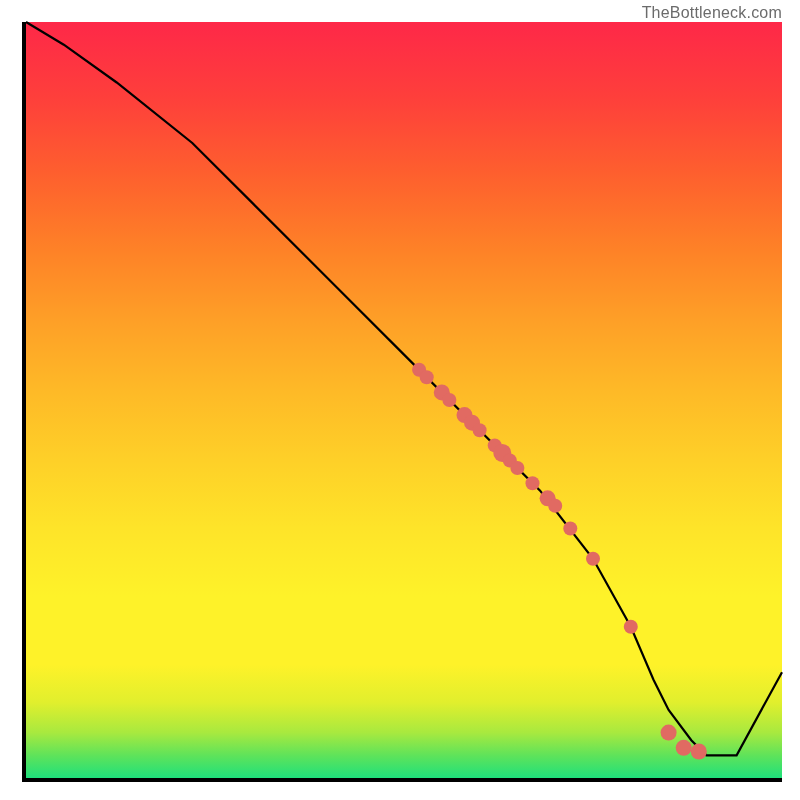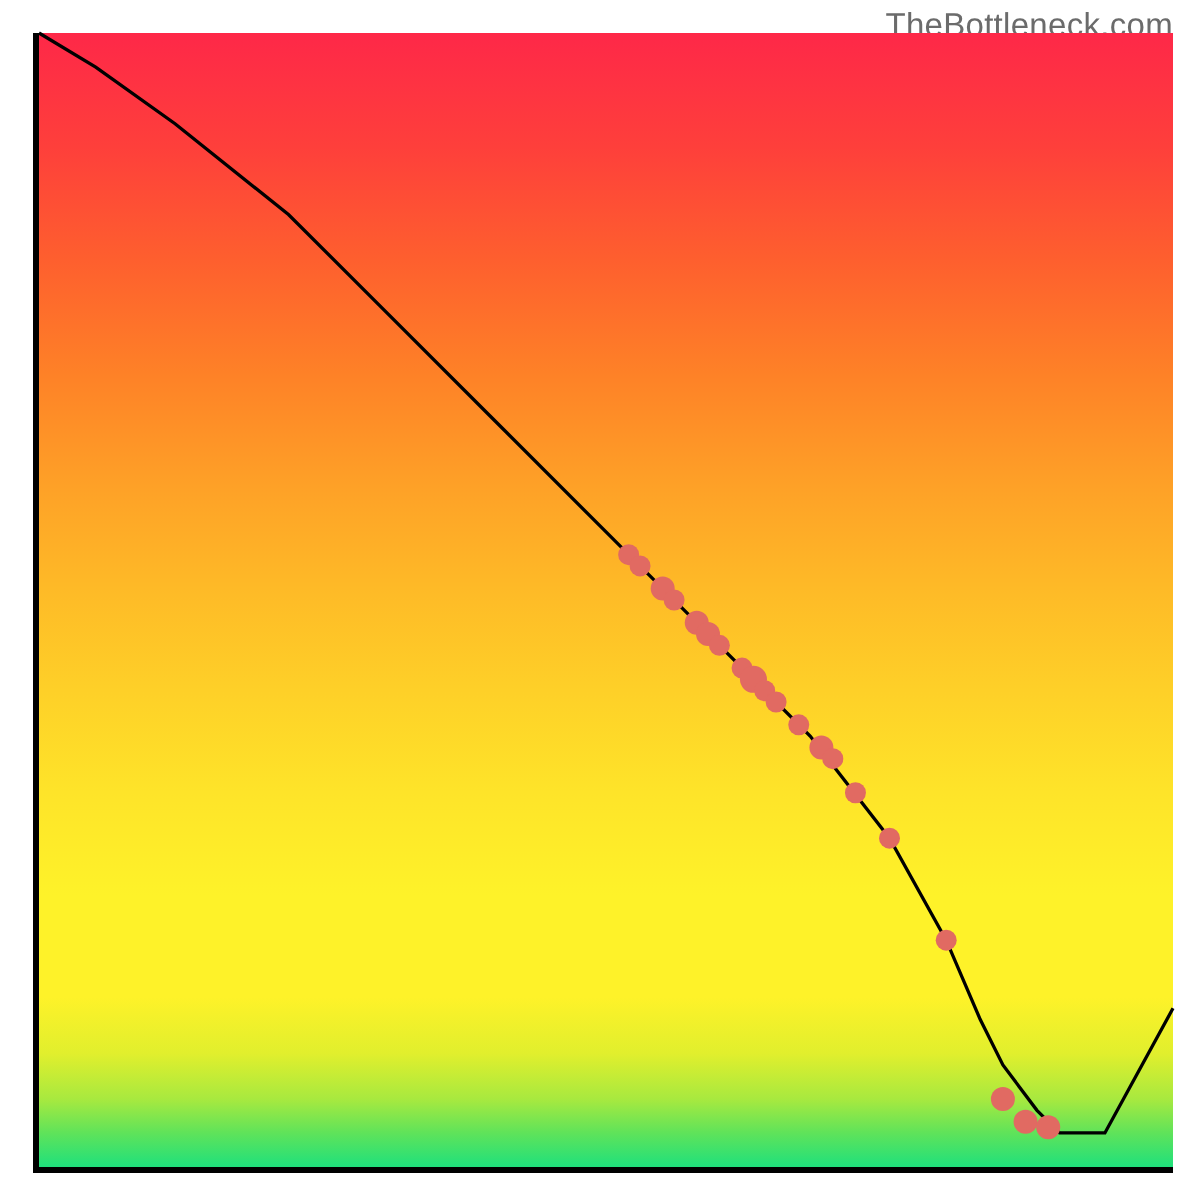--- a/index.html
+++ b/index.html
@@ -39,21 +39,21 @@
       #fe2848 100%
     );
     border-left: 4px solid #000;
     border-bottom: 4px solid #000;
     box-sizing: content-box;
   }
   .watermark {
     position: absolute;
     top: 4px;
     right: 18px;
-    font-size: 22px;
+    font-size: 16px;
     font-weight: 500;
     color: #6b6b6b;
     letter-spacing: 0.2px;
   }
   svg.curve-svg {
     position: absolute;
     left: 0;
     top: 0;
     width: 756px;
     height: 756px;

